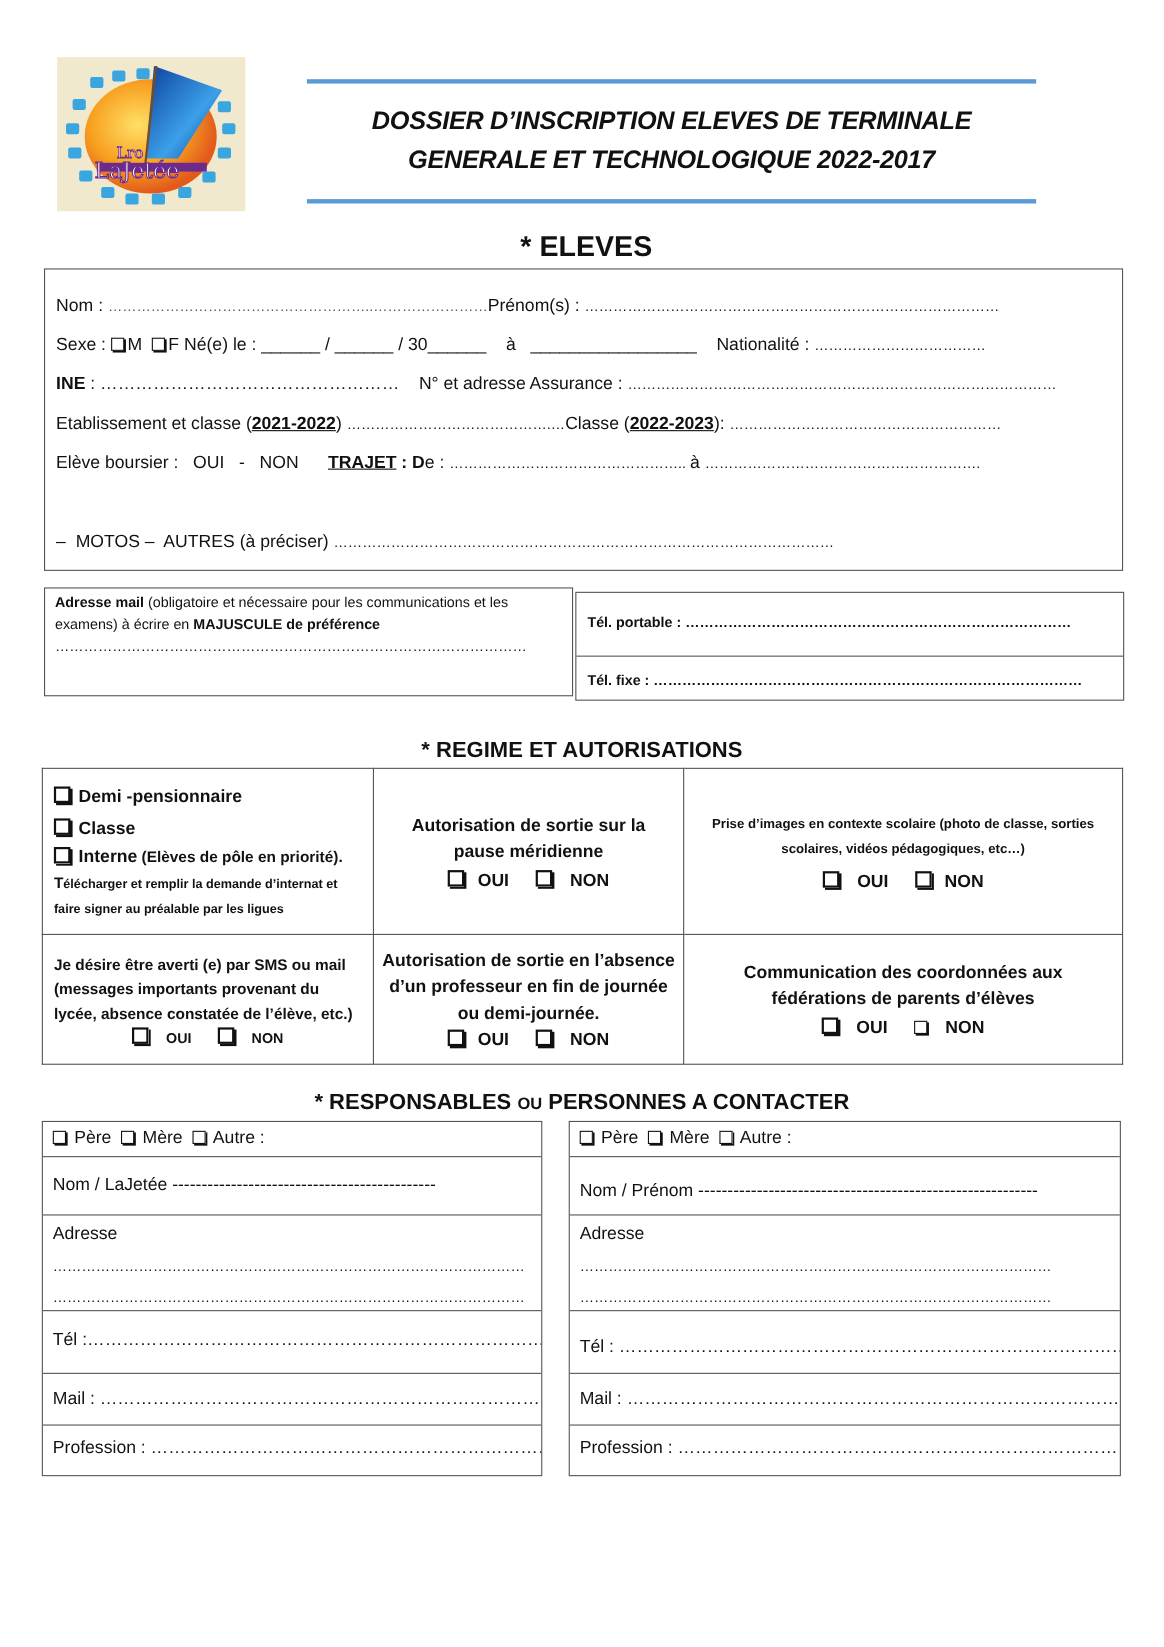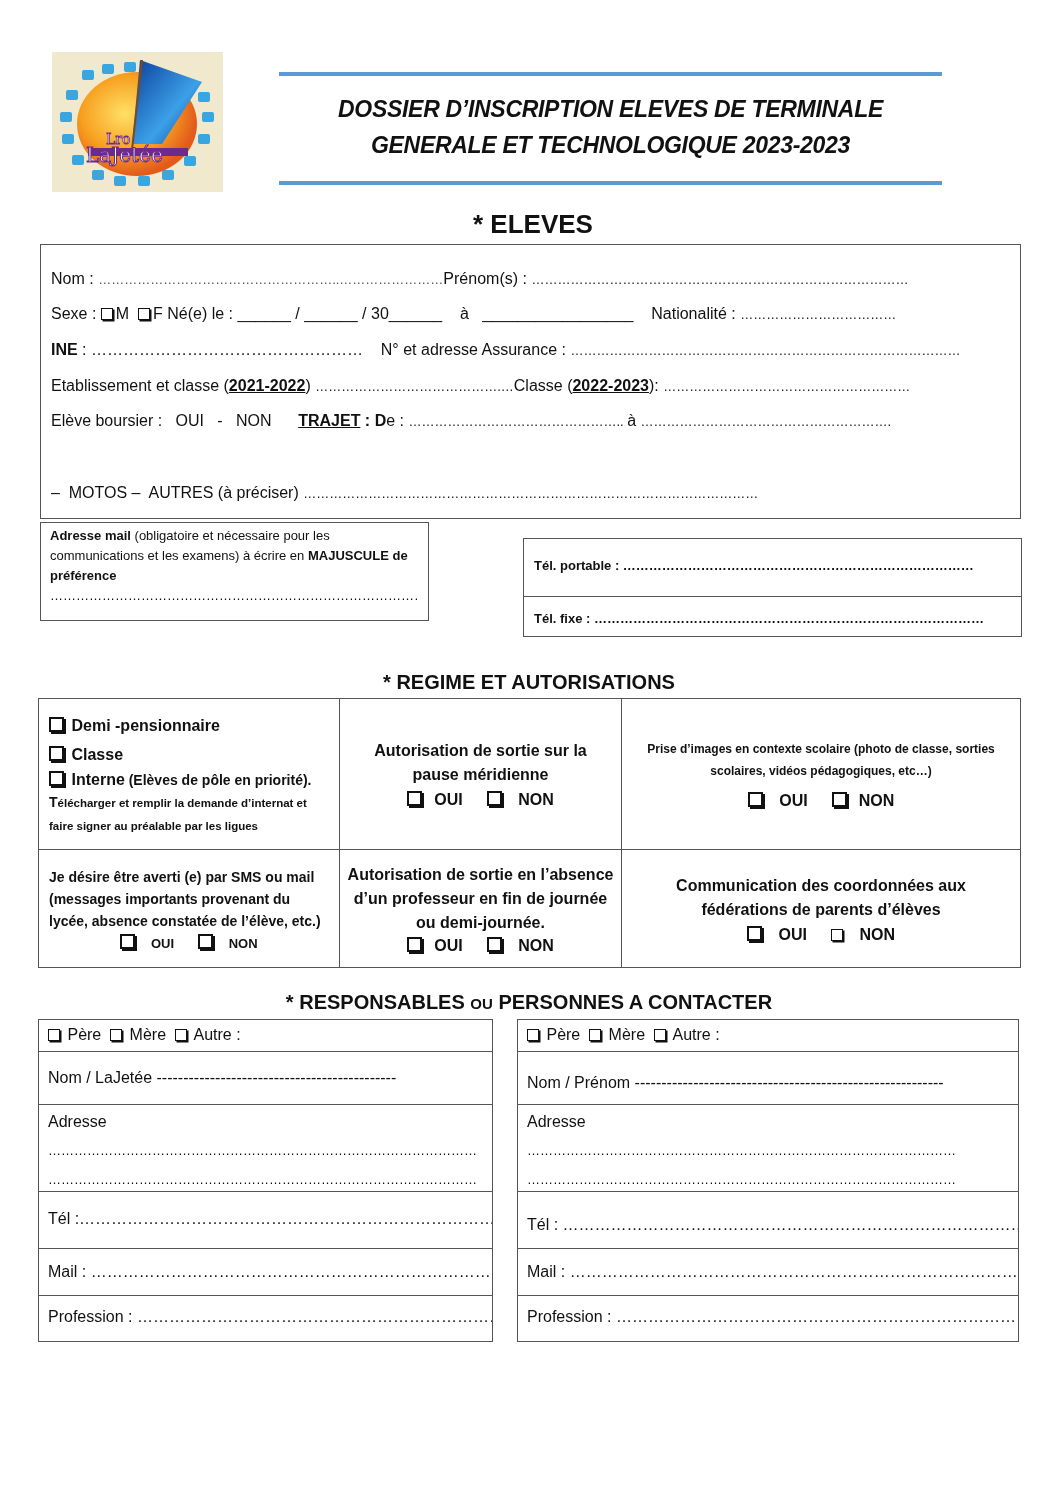--- a/index.html
+++ b/index.html
@@ -16,21 +16,21 @@
   .section-title .small { font-size: 15px; }
 
   .box { position: absolute; border: 1.3px solid #555; }
   .eleves-box { left: 40px; top: 244px; width: 981px; height: 275px; }
   .eleves-box .row { position: absolute; left: 10px; font-size: 16px; white-space: nowrap; }
   .b { font-weight: bold; }
   .u { text-decoration: underline; }
   .cb { display: inline-block; width: 12px; height: 12px; border: 1.5px solid #111; box-shadow: 1.5px 1.5px 0 #111; vertical-align: -1px; margin-right: 3px; }
   .cb.big { width: 15px; height: 15px; border-width: 2px; box-shadow: 2px 2px 0 #111; }
 
-  .mail-box { left: 40px; top: 522px; width: 389px; height: 99px; font-size: 13px; padding: 3px 9px; line-height: 20px; }
+  .mail-box { left: 40px; top: 534px; width: 481px; height: 99px; font-size: 13px; padding: 3px 9px; line-height: 20px; }
   .tel-box { left: 523px; top: 538px; width: 499px; height: 99px; font-size: 13px; font-weight: bold; }
   .tel-box .cell { position: absolute; left: 0; width: 100%; padding-left: 10px; }
   .tel-box .sep { position: absolute; left: 0; top: 57px; width: 100%; border-top: 1.3px solid #555; }
 
   table.regime { position: absolute; left: 38px; top: 698px; width: 983px; border-collapse: collapse; }
   table.regime td { border: 1.3px solid #555; vertical-align: middle; font-weight: bold; text-align: center; }
   .reg-left { text-align: left !important; padding: 3px 10px; margin-left: 40px; }
   .reg-left .line { font-size: 16px; line-height: 29px; }
   .cell-txt { font-size: 16px; line-height: 24px; }
   .cell-txt.small { font-size: 12px; line-height: 22px; }
@@ -81,21 +81,21 @@
     <polygon points="88,8 150,30 110,92 80,92" fill="url(#sail)"></polygon>
     <line x1="90" y1="8" x2="80" y2="98" stroke="#7a4a20" stroke-width="2"></line>
     <rect x="36" y="96" width="100" height="8" fill="#6b2a8c"></rect>
     <text x="54" y="92" font-family="DejaVu Serif, serif" font-size="14" fill="#fff" stroke="#6b2a8c" stroke-width="0.8">Lro</text>
     <text x="34" y="110" font-family="DejaVu Serif, serif" font-size="20" fill="#fff" stroke="#6b2a8c" stroke-width="1">LaJetée</text>
   </svg>
 </div>
 
 <div class="hdr-line" style="top:72px"></div>
 <div class="title" style="top:96px">DOSSIER D’INSCRIPTION ELEVES DE TERMINALE</div>
-<div class="title" style="top:132px">GENERALE ET TECHNOLOGIQUE 2023-2023</div>
+<div class="title" style="top:132px">GENERALE ET TECHNOLOGIQUE 2022-2017</div>
 <div class="hdr-line" style="top:181px"></div>
 
 <div class="section-title" style="top:209px; font-size:26px; left:4px;">* ELEVES</div>
 
 <div class="box eleves-box">
   <div class="row" style="top:25px">
     <span>Nom : </span><span style="color:#555;font-size:13px">………………………………………………..……………………</span><span>Prénom(s) : </span><span style="font-size:13px">……………………………………………………………………………</span>
   </div>
   <div class="row" style="top:60px">
     <span>Sexe : </span>

